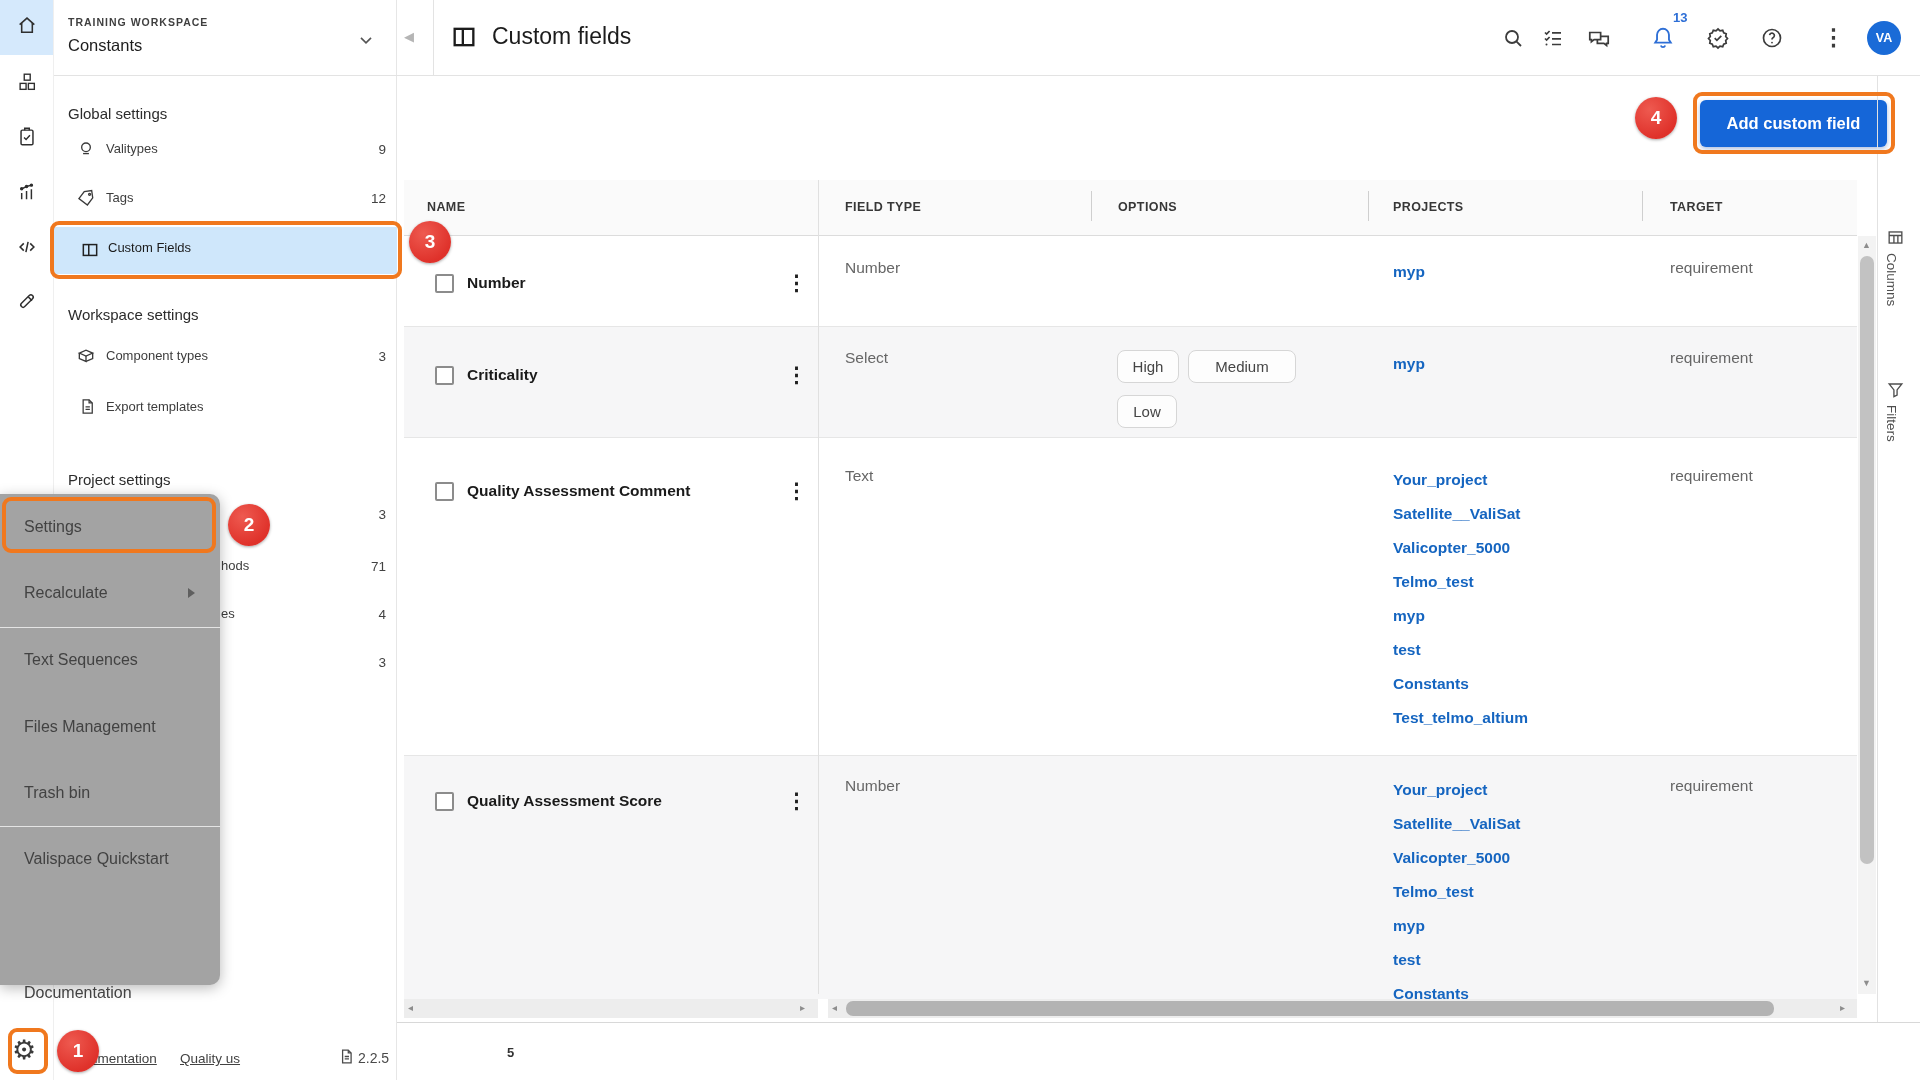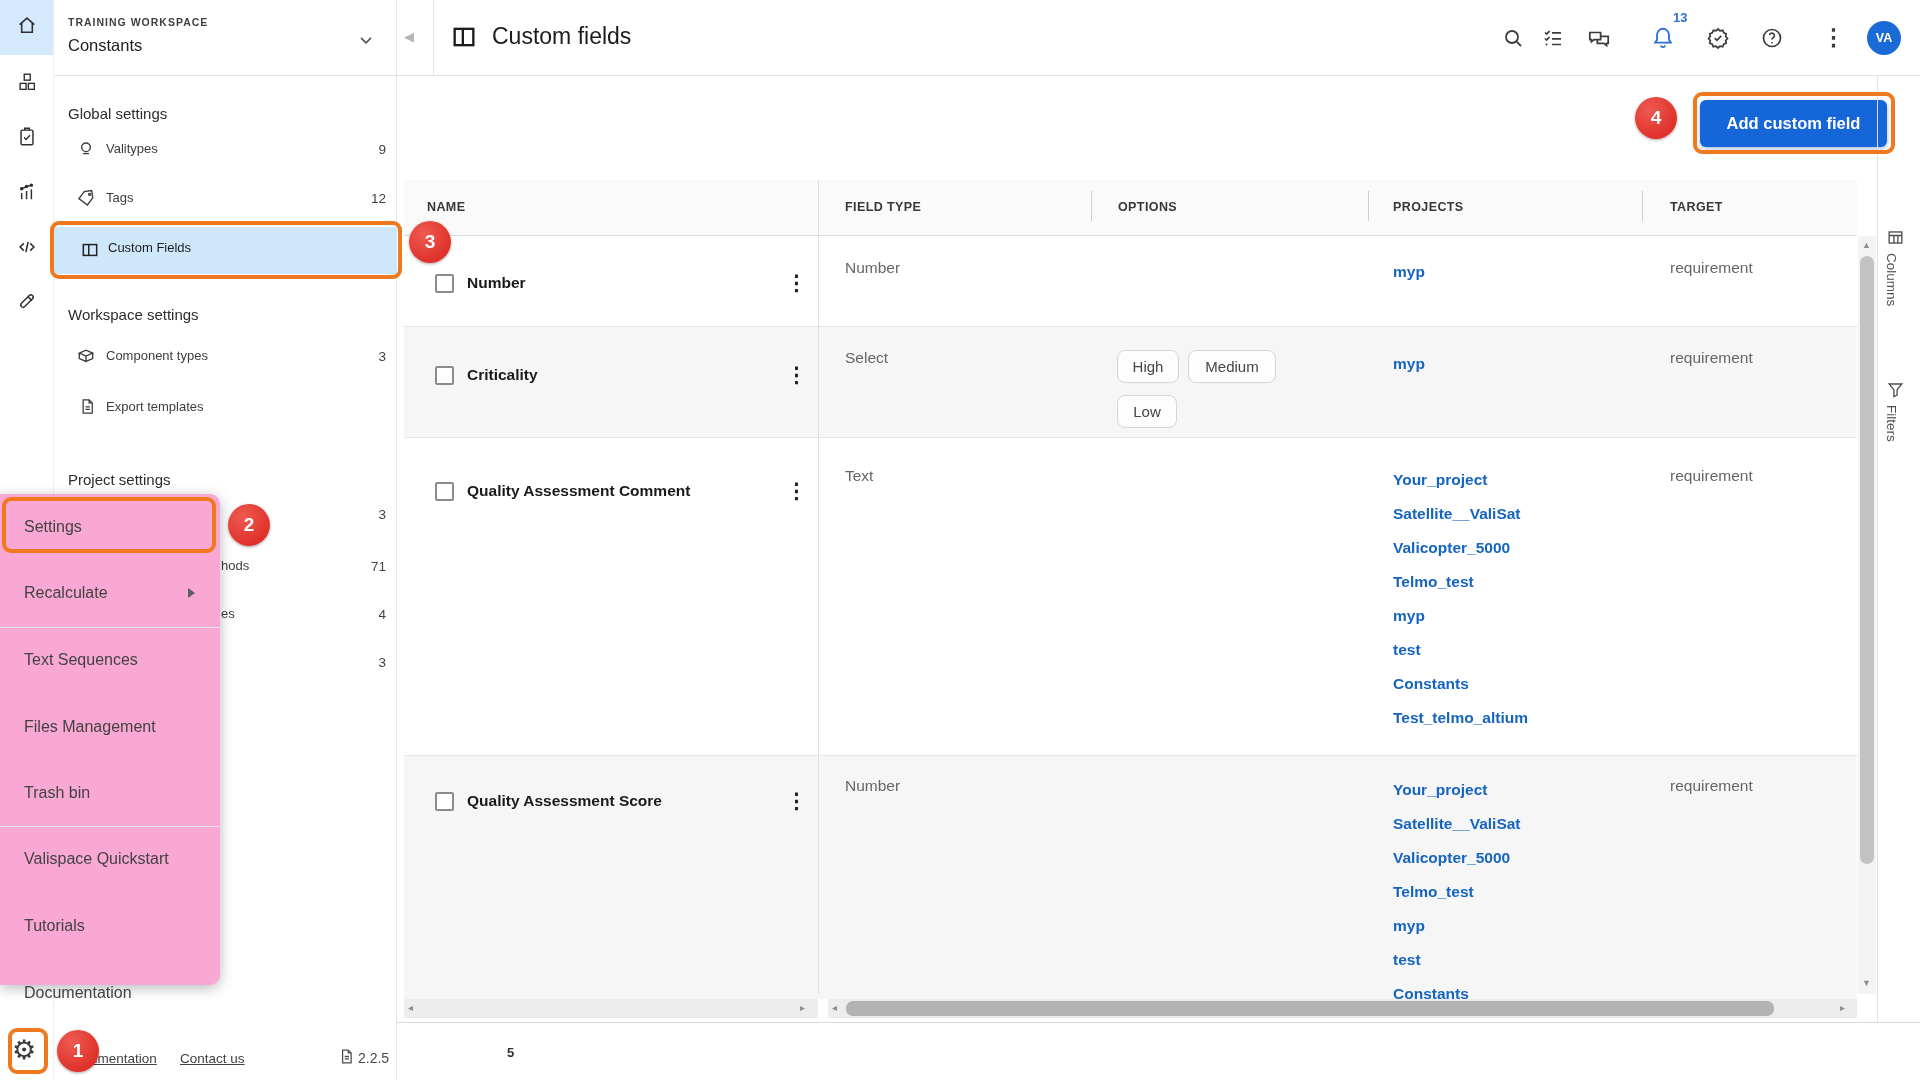--- a/index.html
+++ b/index.html
@@ -20,21 +20,21 @@
   .hdrcell{position:absolute;font-size:12.5px;font-weight:700;letter-spacing:.4px;color:#373737;}
   .namecell{position:absolute;font-weight:700;font-size:15.5px;color:#1a1a1a;}
   .gtxt{position:absolute;font-size:15.5px;color:#666;}
   .plink{display:block;width:fit-content;height:34px;line-height:34px;font-size:15.5px;font-weight:700;color:#1565c0;}
   .plink1{position:absolute;font-size:15.5px;font-weight:700;color:#1565c0;}
   .chip{position:absolute;box-sizing:border-box;border:1px solid #d6d6d6;border-radius:8px;background:#fdfdfd;
         color:#454545;font-size:15px;display:flex;align-items:center;justify-content:center;}
   .cbox{position:absolute;width:19px;height:19px;box-sizing:border-box;border:2px solid #8c8c8c;border-radius:2px;background:#fff;}
   .kebab{position:absolute;font-size:21px;font-weight:700;color:#1f1f1f;line-height:22px;}
   
-  #ctx-menu{position:absolute;left:0;top:494px;width:220px;height:491px;background:#f9a8d4;z-index:55;
+  #ctx-menu{position:absolute;left:0;top:494px;width:220px;height:491px;background:#a3a3a3;z-index:55;
             border-radius:0 10px 10px 0;box-shadow:0 3px 14px rgba(0,0,0,.28);}
   .mitem{position:absolute;left:0;width:220px;height:66px;display:flex;align-items:center;
          padding-left:24px;box-sizing:border-box;font-size:16px;color:#424242;}
   .mdiv{position:absolute;left:0;width:220px;height:1px;background:#e4e4e4;}
   
   .obox{position:absolute;box-sizing:border-box;border:4px solid #f0781e;border-radius:9px;z-index:60;}
   .redc{position:absolute;width:42px;height:42px;border-radius:50%;z-index:70;
         background:radial-gradient(circle at 35% 30%,#ee5a50,#df312a 72%);
         box-shadow:0 1px 3px rgba(0,0,0,.35);color:#fff;font-weight:700;font-size:19px;
         display:flex;align-items:center;justify-content:center;}
@@ -172,21 +172,21 @@
   <div class="abs sechdr" style="left:68px;top:471px;">Project settings</div>
 
   <span class="cnt" style="left:340px;top:507px;">3</span>
   <span class="abs sitem" style="left:221px;top:558px;">hods</span>
   <span class="cnt" style="left:340px;top:559px;">71</span>
   <span class="abs sitem" style="left:221px;top:606px;">es</span>
   <span class="cnt" style="left:340px;top:607px;">4</span>
   <span class="cnt" style="left:340px;top:655px;">3</span>
 
   <span class="abs flink" style="left:66px;top:1051px;">Documentation</span>
-  <span class="abs flink" style="left:180px;top:1051px;">Contact us</span>
+  <span class="abs flink" style="left:180px;top:1051px;">Quality us</span>
   <span class="abs" style="left:338px;top:1048px;">
     <svg width="17" height="17" viewBox="0 0 24 24" fill="none" stroke="#4a4a4a" stroke-width="1.8">
         <path d="M6.5 3 H14.5 L18.5 7 V21 H6.5 Z"></path>
         <path d="M14.5 3 V7 H18.5"></path>
         <path d="M9.5 12 H15.5 M9.5 15.5 H15.5"></path>
       </svg>
   </span>
   <span class="abs" style="left:358px;top:1050px;font-size:14px;color:#4a4a4a;">2.2.5</span>
 
   <div class="line" style="left:54px;top:75px;width:1866px;height:1px;"></div>
@@ -270,21 +270,21 @@
   <div class="kebab" style="left:786px;top:272px;">⋮</div>
   <div class="gtxt" style="left:845px;top:259px;">Number</div>
   <div class="plink1" style="left:1393px;top:263px;">myp</div>
   <div class="gtxt" style="left:1670px;top:259px;">requirement</div>
 
   <div class="cbox" style="left:435px;top:366px;"></div>
   <div class="namecell" style="left:467px;top:366px;">Criticality</div>
   <div class="kebab" style="left:786px;top:364px;">⋮</div>
   <div class="gtxt" style="left:845px;top:349px;">Select</div>
   <div class="chip" style="left:1117px;top:350px;width:62px;height:33px;">High</div>
-  <div class="chip" style="left:1188px;top:350px;width:88px;height:33px;">Medium</div>
+  <div class="chip" style="left:1188px;top:350px;width:108px;height:33px;">Medium</div>
   <div class="chip" style="left:1117px;top:395px;width:60px;height:33px;">Low</div>
   <div class="plink1" style="left:1393px;top:355px;">myp</div>
   <div class="gtxt" style="left:1670px;top:349px;">requirement</div>
 
   <div class="cbox" style="left:435px;top:482px;"></div>
   <div class="namecell" style="left:467px;top:482px;">Quality Assessment Comment</div>
   <div class="kebab" style="left:786px;top:480px;">⋮</div>
   <div class="gtxt" style="left:845px;top:467px;">Text</div>
   <div class="abs" style="left:1393px;top:463px;">
     <span class="plink">Your_project</span>
@@ -352,21 +352,20 @@
   <div id="ctx-menu">
     <div class="mitem" style="top:0;">Settings</div>
     <div class="mitem" style="top:66px;">Recalculate</div>
     <span style="position:absolute;left:188px;top:94px;width:0;height:0;border-left:7px solid #5f5f5f;border-top:5px solid transparent;border-bottom:5px solid transparent;"></span>
     <div class="mdiv" style="top:133px;"></div>
     <div class="mitem" style="top:133px;">Text Sequences</div>
     <div class="mitem" style="top:200px;">Files Management</div>
     <div class="mitem" style="top:266px;">Trash bin</div>
     <div class="mdiv" style="top:332px;"></div>
     <div class="mitem" style="top:332px;">Valispace Quickstart</div>
-    <div class="mitem" style="top:399px;">Tutorials</div>
     <div class="mitem" style="top:466px;">Documentation</div>
   </div>
 
   <div class="obox" style="left:8px;top:1028px;width:40px;height:46px;"></div>
   <div class="obox" style="left:2px;top:497px;width:214px;height:56px;"></div>
   <div class="obox" style="left:50px;top:221px;width:352px;height:58px;"></div>
   <div class="obox" style="left:1693px;top:92px;width:202px;height:62px;"></div>
 
   <div class="redc" style="left:57px;top:1030px;">1</div>
   <div class="redc" style="left:228px;top:504px;">2</div>

